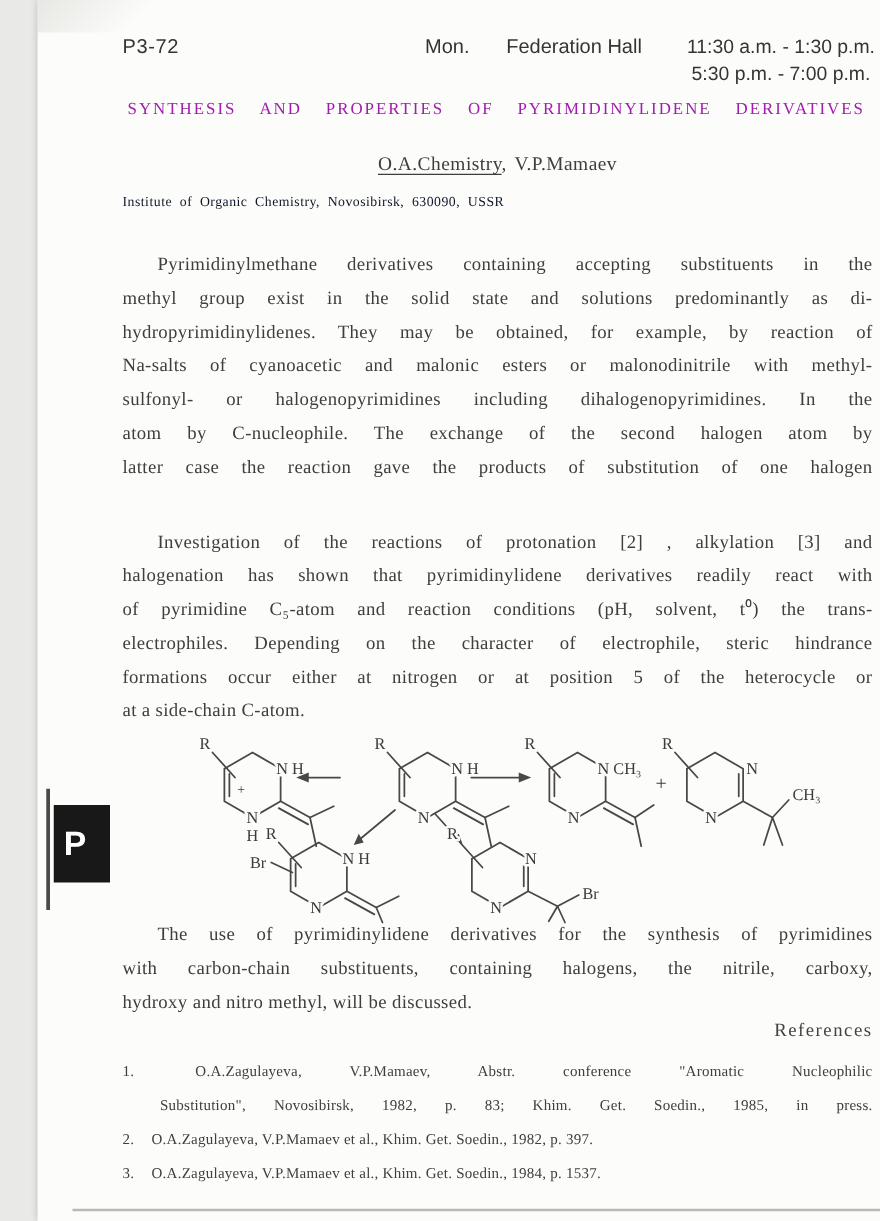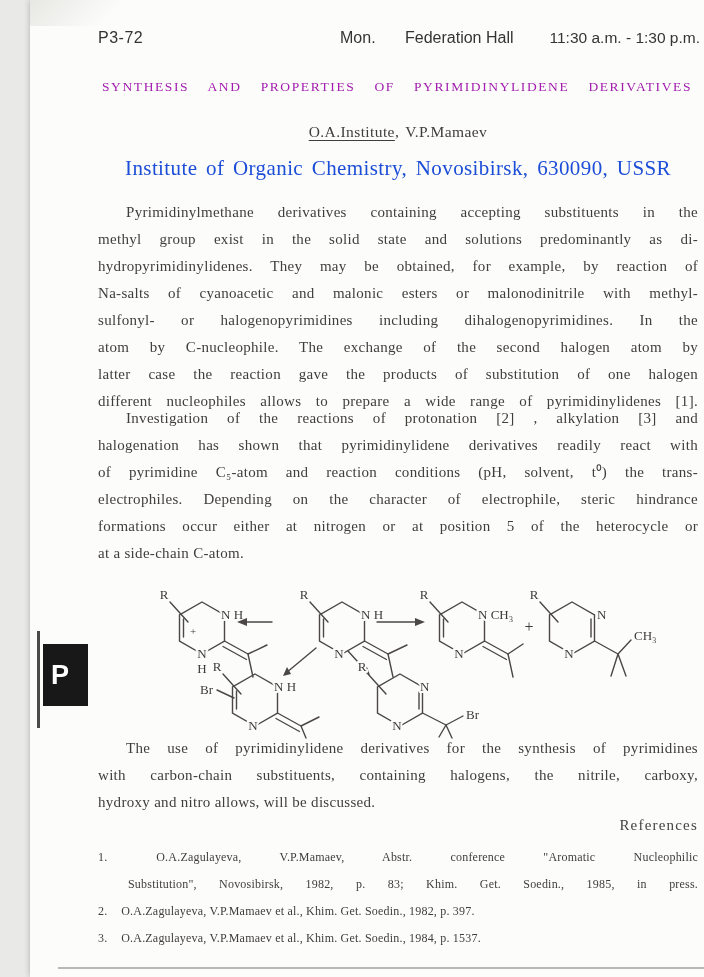--- a/index.html
+++ b/index.html
@@ -23,22 +23,22 @@
   .h-code{position:absolute;left:0;top:2px;letter-spacing:.5px;}
   .h-day{position:absolute;left:242px;top:2px;}
   .h-venue{position:absolute;left:307px;top:2px;}
   .h-times{position:absolute;right:0;top:0;text-align:center;font-size:15.5px;line-height:22px;}
   
   .title{position:absolute;left:72px;width:590px;top:79px;font-size:13.5px;letter-spacing:1.6px;
     color:#a21caf;text-align:justify;text-align-last:justify;white-space:nowrap0;}
   .authors{position:absolute;left:68px;width:600px;top:123px;text-align:center;font-size:15.5px;
     letter-spacing:.4px;word-spacing:2px;}
   .authors .u{text-decoration:underline;text-underline-offset:3px;}
-  .affiliation{position:absolute;left:68px;width:600px;top:156px;text-align:center;font-size:21px;
-    letter-spacing:.4px;word-spacing:3px;color:#1d4ed8;}
+  .affiliation{position:absolute;left:68px;width:600px;top:156px;text-align:left;font-size:11px;
+    letter-spacing:.4px;word-spacing:3px;color:#0f172a;}
   
   .para{position:absolute;left:68px;width:600px;font-size:15px;letter-spacing:.3px;}
   .ln{height:27px;line-height:27px;white-space:nowrap0;overflow:visible;}
   .j{text-align:justify;text-align-last:justify;}
   .ind{text-indent:28px;}
   .cont{padding-left:30px;}
   .refhead{position:absolute;left:68px;width:600px;top:817px;text-align:right;font-size:15px;
     letter-spacing:1.2px;color:#45433f;}
   .refs{position:absolute;left:68px;width:600px;top:844px;font-size:12px;letter-spacing:.2px;}
   .refs .num{display:inline-block;min-width:20px;}
@@ -57,43 +57,43 @@
 <div class="page">
 
   <div class="corner-smudge"></div>
 
   <div class="header">
     <span class="h-code">P3-72</span>
     <span class="h-day">Mon.</span>
     <span class="h-venue">Federation Hall</span>
     <div class="h-times">
       <div>11:30 a.m. - 1:30 p.m.</div>
+      <div>5:30 p.m. - 7:00 p.m.</div>
     </div>
   </div>
 
   <div class="title">SYNTHESIS AND PROPERTIES OF PYRIMIDINYLIDENE DERIVATIVES</div>
 
   <div class="authors">
-    <span class="u">O.A.Institute</span><span>, V.P.Mamaev</span>
+    <span class="u">O.A.Chemistry</span><span>, V.P.Mamaev</span>
   </div>
 
   <div class="affiliation">Institute of Organic Chemistry, Novosibirsk, 630090, USSR</div>
 
   <div class="para" style="top:199px">
     <div class="ln j ind">Pyrimidinylmethane derivatives containing accepting substituents in the</div>
     <div class="ln j">methyl group exist in the solid state and solutions predominantly as di-</div>
     <div class="ln j">hydropyrimidinylidenes. They may be obtained, for example, by reaction of</div>
     <div class="ln j">Na-salts of cyanoacetic and malonic esters or malonodinitrile with methyl-</div>
     <div class="ln j">sulfonyl- or halogenopyrimidines including dihalogenopyrimidines. In the</div>
     <div class="ln j">atom by C-nucleophile. The exchange of the second halogen atom by</div>
     <div class="ln j">latter case the reaction gave the products of substitution of one halogen</div>
-    <div class="ln j">different nucleophiles allows to prepare a wide range of pyrimidinylidenes [1].</div>
-  </div>
-
-  <div class="para" style="top:405px">
+  </div>
+
+  <div class="para" style="top:421px">
     <div class="ln j ind">Investigation of the reactions of protonation [2] , alkylation [3]  and</div>
     <div class="ln j">halogenation has shown that pyrimidinylidene derivatives readily react with</div>
     <div class="ln j">of pyrimidine C₅-atom and reaction conditions (pH, solvent, t⁰) the trans-</div>
     <div class="ln j">electrophiles. Depending on the character of electrophile, steric hindrance</div>
     <div class="ln j">formations occur either at nitrogen or at position 5 of the heterocycle or</div>
     <div class="ln">at a side-chain C-atom.</div>
   </div>
 
   <svg class="scheme" viewBox="0 0 610 165" aria-hidden="true">
 
@@ -187,21 +187,21 @@
       <text x="242" y="93" text-anchor="middle">R</text>
       <text x="300" y="113">N</text>
       <text x="277" y="152" text-anchor="middle">N</text>
       <text x="346" y="141">Br</text>
     </g>
   </svg>
 
   <div class="para" style="top:735px">
     <div class="ln j ind">The use of pyrimidinylidene derivatives for the synthesis of pyrimidines</div>
     <div class="ln j">with carbon-chain substituents, containing halogens, the nitrile, carboxy,</div>
-    <div class="ln">hydroxy and nitro allows, will be discussed.</div>
+    <div class="ln">hydroxy and nitro methyl, will be discussed.</div>
   </div>
 
   <div class="refhead">References</div>
 
   <div class="refs">
     <div class="ln j"><span class="num">1.</span> <span>O.A.Zagulayeva, V.P.Mamaev, Abstr. conference "Aromatic Nucleophilic</span></div>
     <div class="ln j cont">Substitution", Novosibirsk, 1982, p. 83; Khim. Get. Soedin., 1985, in press.</div>
     <div class="ln"><span class="num">2.</span> <span>O.A.Zagulayeva, V.P.Mamaev et al., Khim. Get. Soedin., 1982, p. 397.</span></div>
     <div class="ln"><span class="num">3.</span> <span>O.A.Zagulayeva, V.P.Mamaev et al., Khim. Get. Soedin., 1984, p. 1537.</span></div>
   </div>

